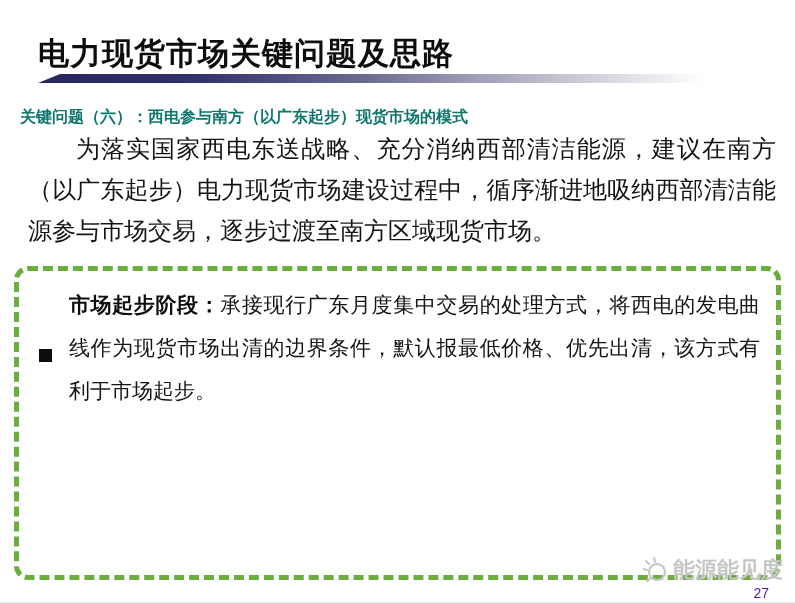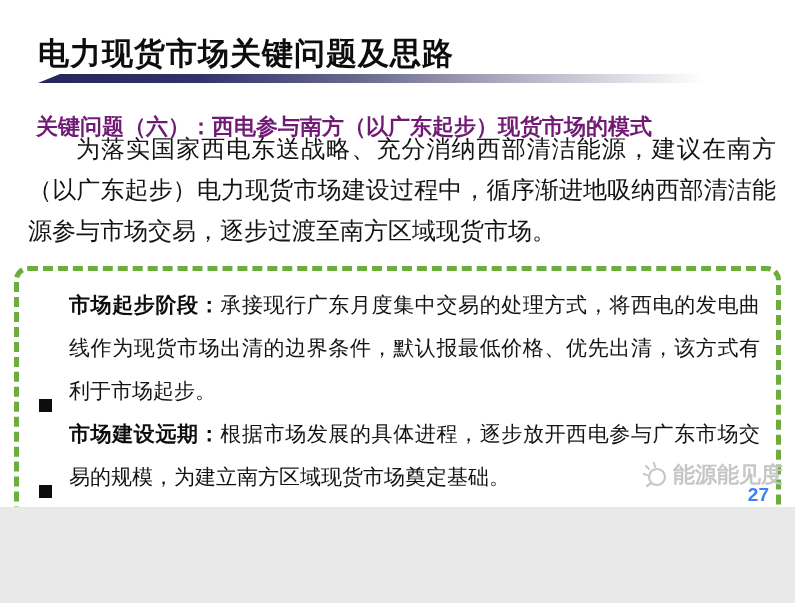--- a/index.html
+++ b/index.html
@@ -1,19 +1,19 @@
 <!DOCTYPE html>
 <html><head>
 <meta charset="utf-8">
 <style>
   html, body { margin: 0; padding: 0; background: #e9e9e9; }
   .slide {
     position: relative;
     width: 795px;
-    height: 507px;
+    height: 602px;
     background: #ffffff;
     overflow: hidden;
     font-family: "Liberation Sans", "DejaVu Sans", sans-serif;
     color: #111111;
   }
   .slide-title {
     position: absolute;
     left: 38px;
     top: 12px;
     font-size: 31px;
@@ -27,25 +27,25 @@
     left: 38px;
     top: 74px;
     width: 724px;
     height: 9px;
     background: linear-gradient(to right,
       #26265a 0%, #32326a 22%, #6b6b90 45%, #adadc0 65%, rgba(255,255,255,0) 92%);
     clip-path: polygon(22px 0, 100% 0, 100% 100%, 0 100%);
   }
   .section-heading {
     position: absolute;
-    left: 36px;
+    left: 20px;
     top: 94px;
-    font-size: 22px;
+    font-size: 16px;
     font-weight: bold;
-    color: #701a75;
+    color: #0f766e;
     white-space: nowrap;
   }
   .intro-paragraph {
     position: absolute;
     left: 28px;
     top: 128px;
     width: 748px;
     margin: 0;
     font-size: 24px;
     line-height: 41px;
@@ -60,21 +60,21 @@
     width: 767px;
     height: 314px;
     box-sizing: border-box;
     border: 5px dashed #6cae3e;
     border-radius: 14px;
     padding: 12px 16px 10px 20px;
     background: #ffffff;
   }
   .bullet-item {
     display: flex;
-    align-items: flex-end;
+    align-items: center;
     margin: 0;
   }
   .bullet-marker {
     flex: 0 0 30px;
     padding-top: 16px;
   }
   .bullet-marker .sq {
     display: block;
     width: 13px;
     height: 13px;
@@ -99,23 +99,23 @@
     font-size: 22px;
     font-weight: bold;
     z-index: 3;
     white-space: nowrap;
   }
   .watermark svg { display: block; }
   .page-number {
     position: absolute;
     right: 26px;
     bottom: 1px;
-    font-size: 19px;
-    font-weight: bold;
-    color: #3b82f6;
+    font-size: 14px;
+    font-weight: normal;
+    color: #4c1d95;
     z-index: 4;
   }
 </style>
 </head>
 <body>
 
 <div class="slide">
 
   <h1 class="slide-title">电力现货市场关键问题及思路</h1>
 
@@ -130,28 +130,20 @@
     <div class="bullet-item">
       <span class="bullet-marker">
           <span class="sq"></span>
         </span>
       <div class="bullet-text">
         <span class="bullet-lead">市场起步阶段：</span><span>承接现行广东月度集中交易的处理方式，将西电的发电曲线作为现货市场出清的边界条件，默认报最低价格、优先出清，该方式有利于市场起步。</span>
       </div>
     </div>
 
 
-    <div class="bullet-item">
-      <span class="bullet-marker">
-          <span class="sq"></span>
-        </span>
-      <div class="bullet-text">
-        <span class="bullet-lead">市场建设远期：</span><span>根据市场发展的具体进程，逐步放开西电参与广东市场交易的规模，为建立南方区域现货市场奠定基础。</span>
-      </div>
-    </div>
 
   </div>
 
   <div class="watermark">
     <span>
       <svg width="26" height="26" viewBox="0 0 26 26">
         <circle cx="14" cy="15" r="8" fill="none" stroke="#c6c6c6" stroke-width="2.2"></circle>
         <line x1="8" y1="21" x2="4" y2="24" stroke="#c6c6c6" stroke-width="2.2" stroke-linecap="round"></line>
         <line x1="6" y1="7" x2="3" y2="4" stroke="#c6c6c6" stroke-width="2" stroke-linecap="round"></line>
         <line x1="12" y1="5" x2="11" y2="1" stroke="#c6c6c6" stroke-width="2" stroke-linecap="round"></line>

